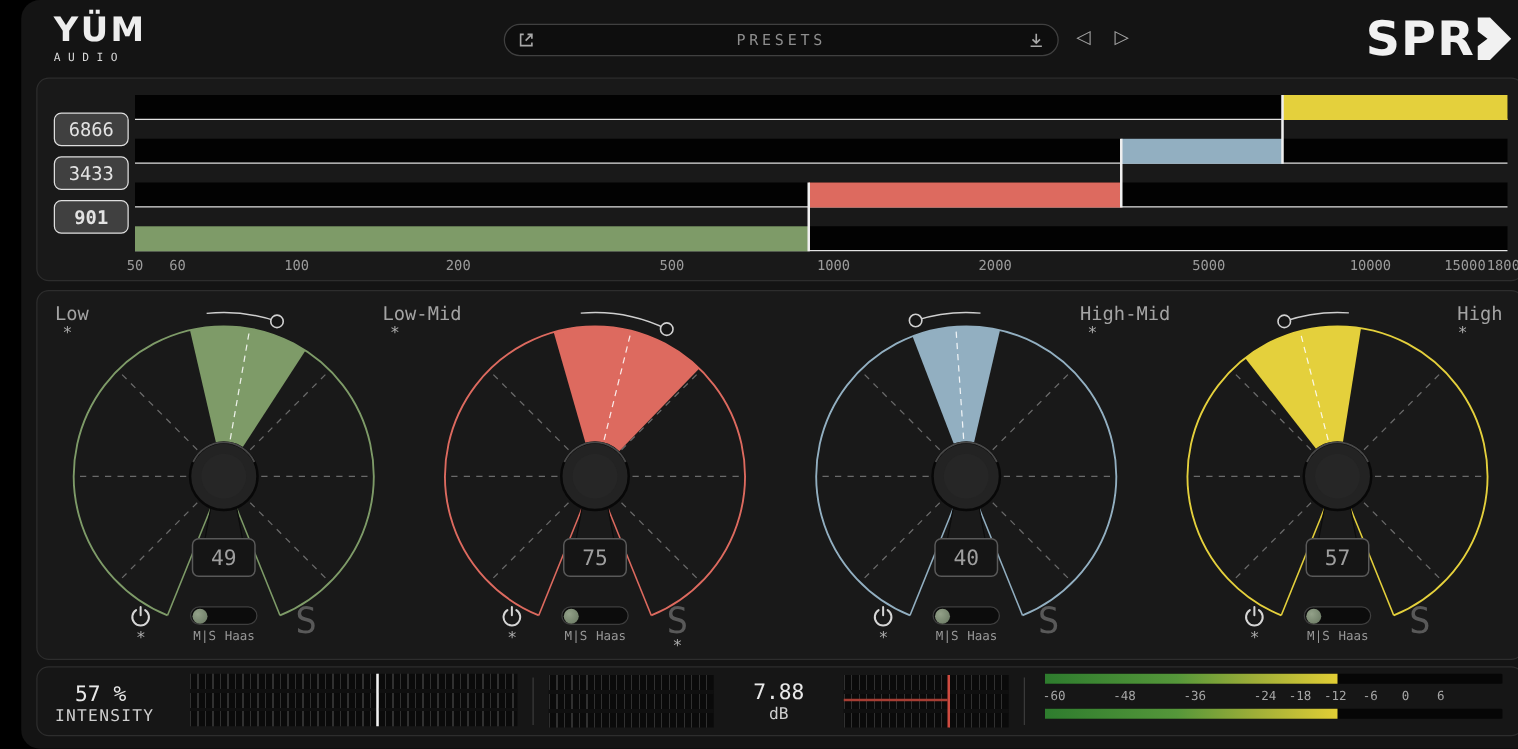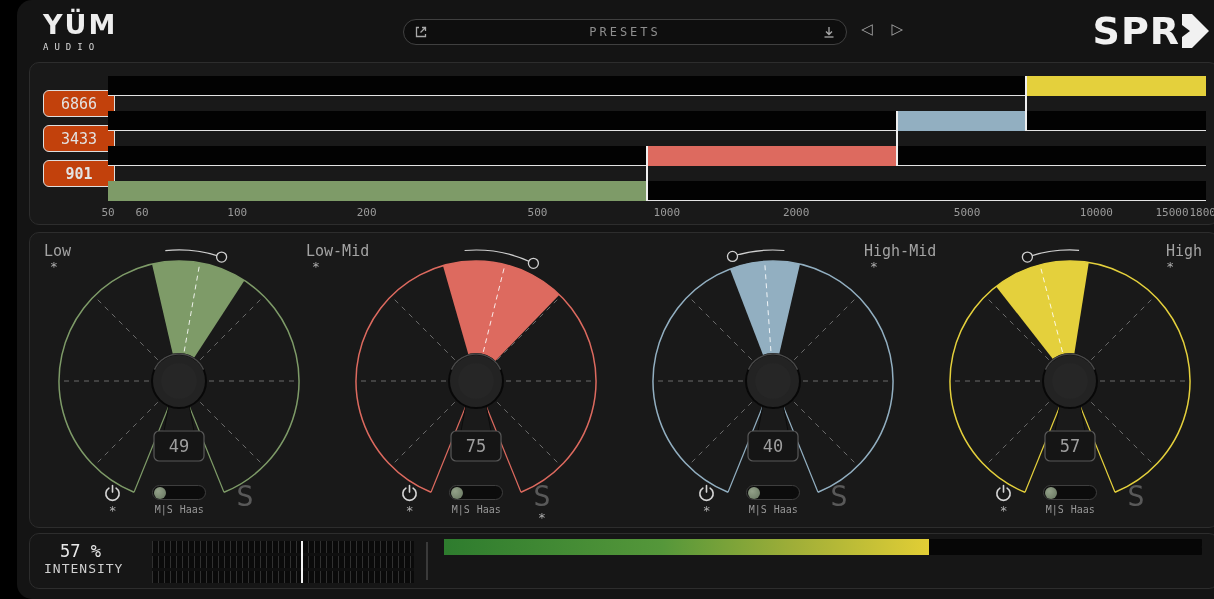--- a/index.html
+++ b/index.html
@@ -24,40 +24,40 @@
   .spectrum-panel{top:62px;height:163px;overflow:hidden}
   .gauge-panel{top:232px;height:296px;overflow:hidden}
   .bottom-bar{top:533px;height:56px;display:flex;align-items:stretch;background:#161616}
 
   
   .band-area{position:absolute;left:78px;right:12px;top:0;bottom:0}
   .band-row{position:absolute;left:0;right:0;height:20px;background:#020202}
   .band-track{position:absolute;left:0;right:0;bottom:0;height:1px;background:#e3e3e3}
   .band-seg{position:absolute;top:0;bottom:0;cursor:ew-resize}
   .cross-handle{position:absolute;width:2px;background:#efefef;cursor:ew-resize}
-  .cross-box{position:absolute;left:13px;width:72px;height:27px;border:1.5px solid #dedede;border-radius:6px;background:#c2410c;color:#e3e3e3;font-size:15px;display:flex;align-items:center;justify-content:center;cursor:ew-resize}
+  .cross-box{position:absolute;left:13px;width:60px;height:27px;border:1.5px solid #dedede;border-radius:6px;background:#404040;color:#e3e3e3;font-size:15px;display:flex;align-items:center;justify-content:center;cursor:ew-resize}
   #axis{position:absolute;left:78px;right:12px;top:143px;height:16px}
   .axis-tick{position:absolute;transform:translateX(-50%);color:#9b9b9b;font-size:11px;top:0;white-space:nowrap}
 
   
   .gauge-grid{position:absolute;inset:0;display:flex}
   .gauge-col{flex:1;display:flex;flex-direction:column;align-items:center;padding-top:8px}
   .band-label{position:absolute;top:9px;font-size:15px;color:#a3a3a3}
   .band-ast{position:absolute;top:26px;font-size:13px;color:#b0b0b0}
   .controls{display:flex;gap:30px;margin-top:-16px;align-items:flex-start}
   .ctl{display:flex;flex-direction:column;align-items:center;gap:2px}
   .power{width:19px;height:19px;cursor:pointer}
   .ast{color:#b0b0b0;font-size:13px;line-height:1}
   .toggle{width:54px;height:15px;border:1px solid #3e3e3e;border-radius:8px;background:#0c0c0c;position:relative;cursor:pointer;margin-top:2px}
   .toggle-knob{position:absolute;left:1px;top:0.5px;width:12px;height:12px;border-radius:50%;background:radial-gradient(circle at 35% 35%,#93a189,#66755f)}
   .toggle-labels{display:flex;gap:7px;font-size:10px;color:#979797;margin-top:2px;white-space:nowrap}
   .solo{font-size:29px;color:#595959;line-height:.85;cursor:pointer;margin-top:1px}
 
   
-  .f-int{width:396px;display:flex;align-items:flex-start;padding:7px 12px 7px 14px;gap:12px}
+  .f-int{width:396px;display:flex;align-items:flex-end;padding:7px 12px 7px 14px;gap:12px}
   .f-int-text{width:96px}
   .f-val{color:#e8e8e8;font-size:17px}
   .f-int .f-val{margin-left:16px}
   .f-lab{color:#cfcfcf;font-size:13px;letter-spacing:1px;margin-top:0}
   .comb{position:relative;flex:1;height:42px;background:repeating-linear-gradient(90deg,#303030 0 1px,#0a0a0a 1px 6px);cursor:ew-resize}
   .comb::after{content:"";position:absolute;inset:0;background:linear-gradient(180deg,transparent 0 12px,#0f0f0f 12px 15px,transparent 15px 27px,#0f0f0f 27px 30px,transparent 30px);pointer-events:none}
   .comb-ind{position:absolute;top:0;bottom:0;width:2px;background:#f2f2f2;z-index:2}
   .comb-ind.red{background:#cf4b40}
   .gain-redline{position:absolute;top:45%;left:0;height:2px;background:#a63d33;z-index:1}
   .f-div{width:1px;background:#3a3a3a;margin:8px 0}
@@ -353,26 +353,48 @@
         <div class="f-val">57 %</div>
         <div class="f-lab">INTENSITY</div>
       </div>
       <div class="comb">
         <div class="comb-ind" id="intensity-ind" style="left: 57%;"></div>
       </div>
     </div>
 
     <div class="f-div"></div>
 
+    <div class="f-gain">
+      <div class="comb"></div>
+      <div class="gain-text">
+        <div class="f-val">7.88</div>
+        <div class="f-lab">dB</div>
+      </div>
+      <div class="comb">
+        <div class="gain-redline" id="gain-redline" style="width: 63%;"></div>
+        <div class="comb-ind red" id="gain-ind" style="left: 63%;"></div>
+      </div>
+    </div>
 
     <div class="f-div"></div>
 
     <div class="f-meter">
       <div class="meter-bar">
           <div class="meter-fill" id="meter-top" style="width: 64%;"></div>
         </div>
+      <div class="meter-ticks" id="meter-ticks">
+          <span class="meter-tick" style="left: 2%;">-60</span>
+          <span class="meter-tick" style="left: 17.36%;">-48</span>
+          <span class="meter-tick" style="left: 32.72%;">-36</span>
+          <span class="meter-tick" style="left: 48.08%;">-24</span>
+          <span class="meter-tick" style="left: 55.76%;">-18</span>
+          <span class="meter-tick" style="left: 63.44%;">-12</span>
+          <span class="meter-tick" style="left: 71.12%;">-6</span>
+          <span class="meter-tick" style="left: 78.8%;">0</span>
+          <span class="meter-tick" style="left: 86.48%;">6</span>
+        </div>
       <div class="meter-bar">
           <div class="meter-fill" id="meter-bottom" style="width: 64%;"></div>
         </div>
     </div>
   </footer>
 
 </div>
 
 </body></html>

